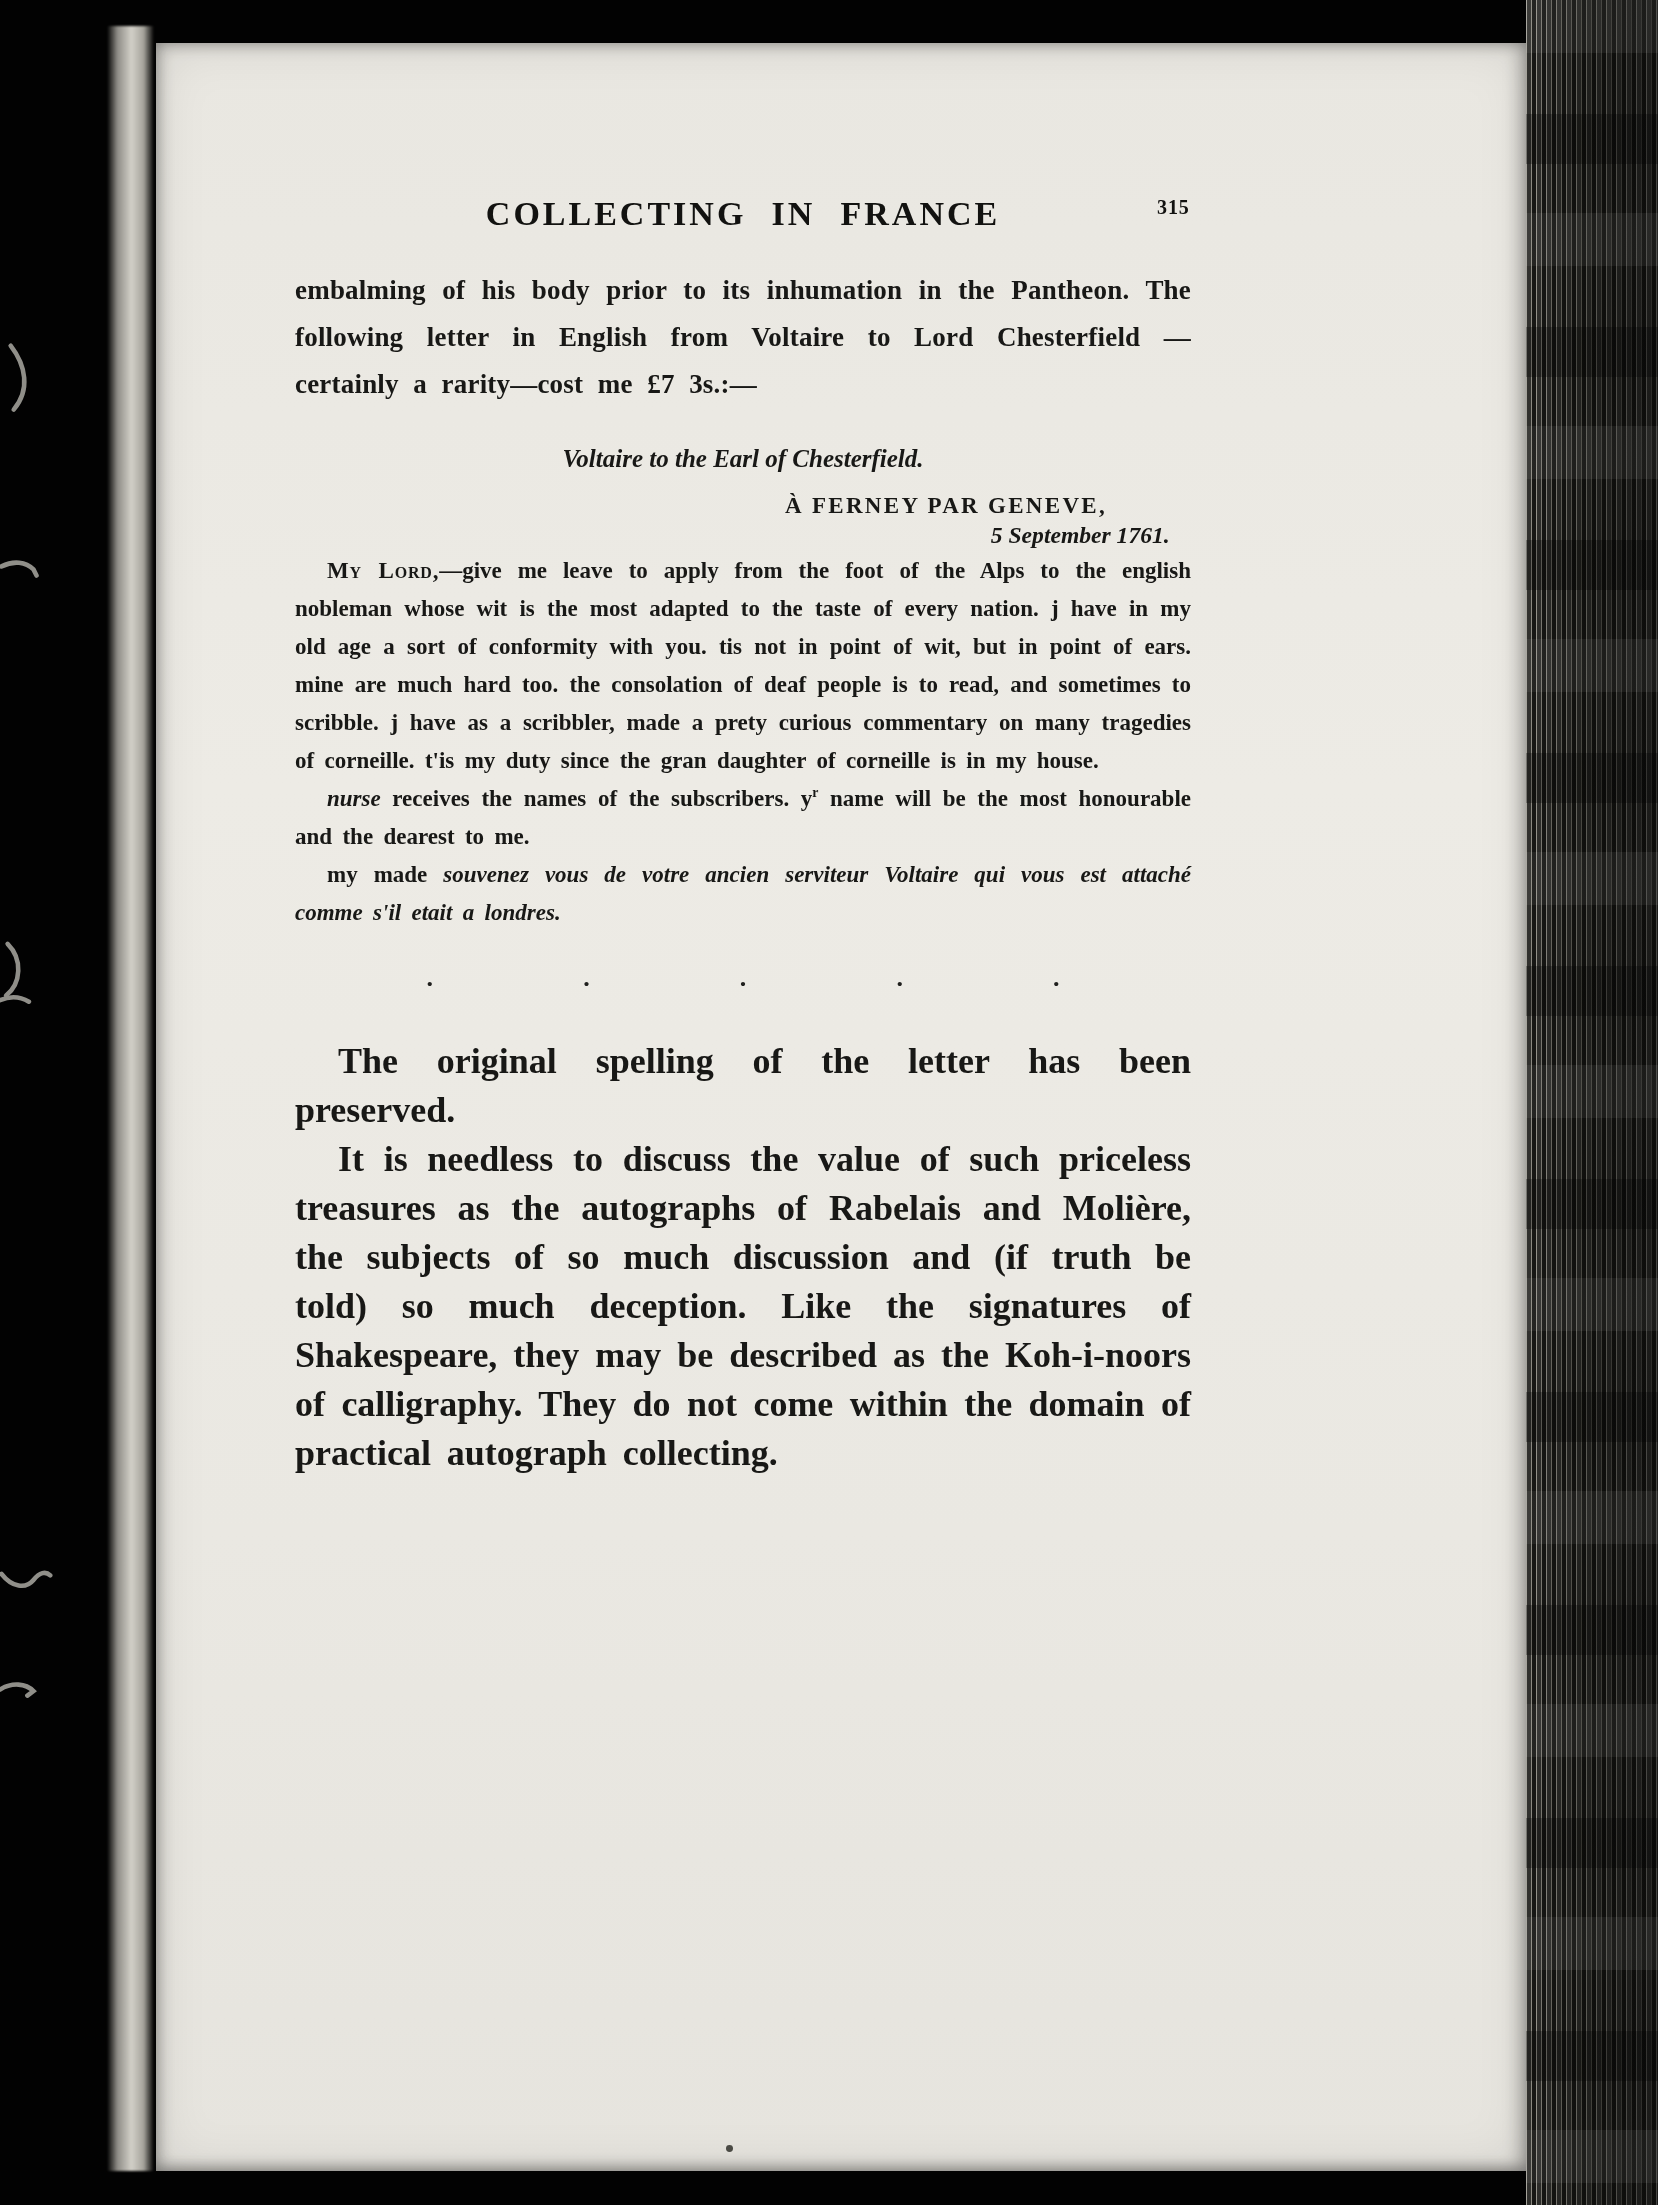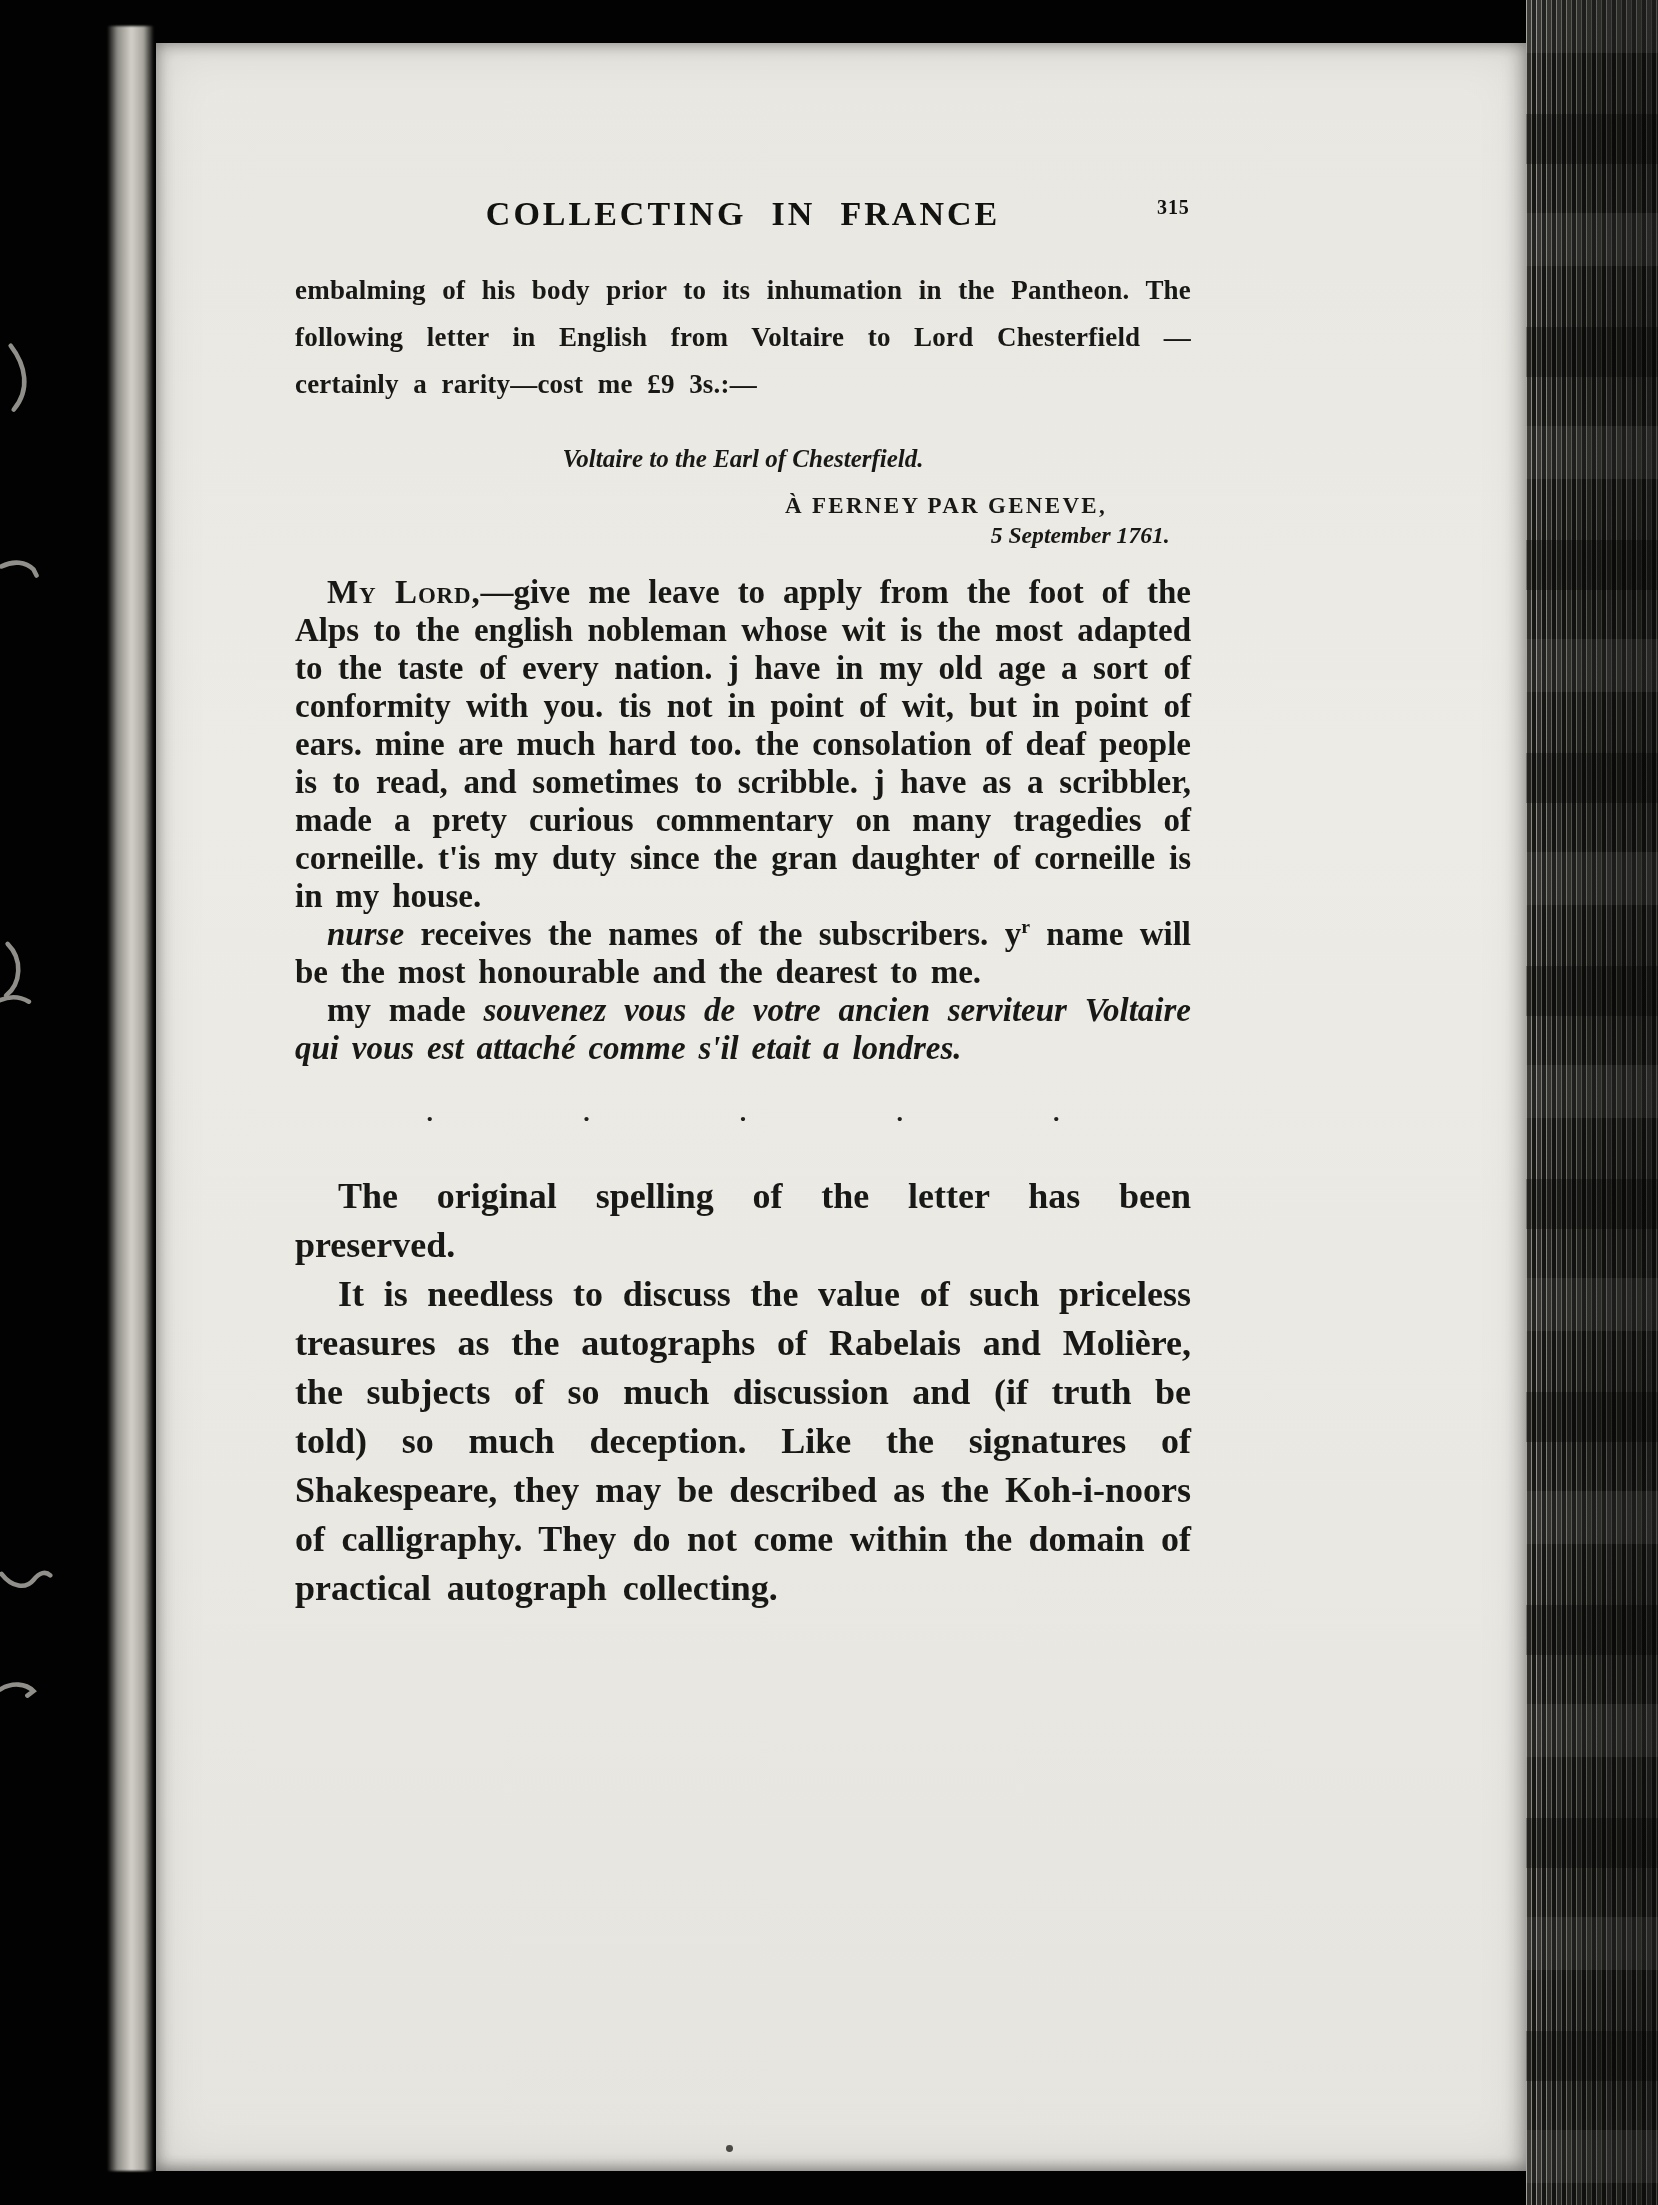--- a/index.html
+++ b/index.html
@@ -40,21 +40,21 @@
 
   .intro {
     margin-top:34px; font-size:27px; line-height:47px; font-weight:bold;
     text-align:justify; word-spacing:7.6px; letter-spacing:0.2px;
   }
 
   .letter-title { margin-top:37px; text-align:center; font-style:italic; font-weight:bold; font-size:25px; }
   .letter-place { margin-top:20px; text-align:right; padding-right:84px; font-size:23px; font-weight:bold; letter-spacing:2.3px; }
   .letter-date  { margin-top:3px;  text-align:right; padding-right:21.3px;  font-size:23.6px; font-style:italic; font-weight:bold; }
 
-  .letter-body { margin-top:24px; font-size:33px; line-height:38px; font-weight:bold; text-align:justify; word-spacing:4.6px; }
+  .letter-body { margin-top:3px; font-size:23px; line-height:38px; font-weight:bold; text-align:justify; word-spacing:4.6px; }
   .letter-body p { text-indent:32px; }
   .smallcaps { font-variant:small-caps; letter-spacing:0.8px; }
   .letter-body em, .closing em { font-style:italic; }
   sup { font-size:0.6em; vertical-align:super; line-height:0; }
 
   .dots {
     margin:30.5px auto 0; width:633px; display:flex; justify-content:space-between;
     font-size:26px; font-weight:bold; color:#20201e;
   }
 
@@ -105,21 +105,21 @@
   <div class="left-strip"></div>
 
   <div class="page">
     <div class="column">
 
       <div class="header">
         <span>COLLECTING IN FRANCE</span>
         <span class="page-number">315</span>
       </div>
 
-      <p class="intro">embalming of his body prior to its inhumation in the Pantheon.  The following letter in English from Voltaire to Lord Chesterfield — certainly a rarity—cost me £9 3s.:—</p>
+      <p class="intro">embalming of his body prior to its inhumation in the Pantheon.  The following letter in English from Voltaire to Lord Chesterfield — certainly a rarity—cost me £7 3s.:—</p>
 
       <div class="letter">
         <p class="letter-title">Voltaire to the Earl of Chesterfield.</p>
         <p class="letter-place">À FERNEY PAR GENEVE,</p>
         <p class="letter-date">5 September 1761.</p>
 
         <div class="letter-body">
           <p><span class="smallcaps">My Lord,</span><span>—give me leave to apply from the foot of the Alps to the english nobleman whose wit is the most adapted to the taste of every nation.  j have in my old age a sort of conformity with you.  tis not in point of wit, but in point of ears.  mine are much hard too.  the consolation of deaf people is to read, and sometimes to scribble.  j have as a scribbler, made a prety curious commentary on many tragedies of corneille.  t'is my duty since the gran daughter of corneille is in my house.</span></p>
           <p><em>nurse</em><span> receives the names of the subscribers.  y</span><sup>r</sup><span> name will be the most honourable and the dearest to me.</span></p>
           <p><span>my made </span><em>souvenez vous de votre ancien serviteur Voltaire qui vous est attaché comme s'il etait a londres.</em></p>

